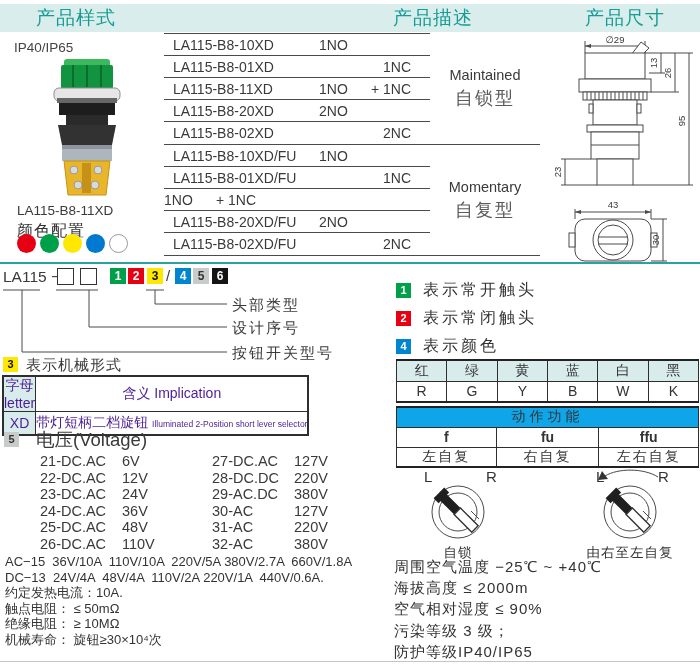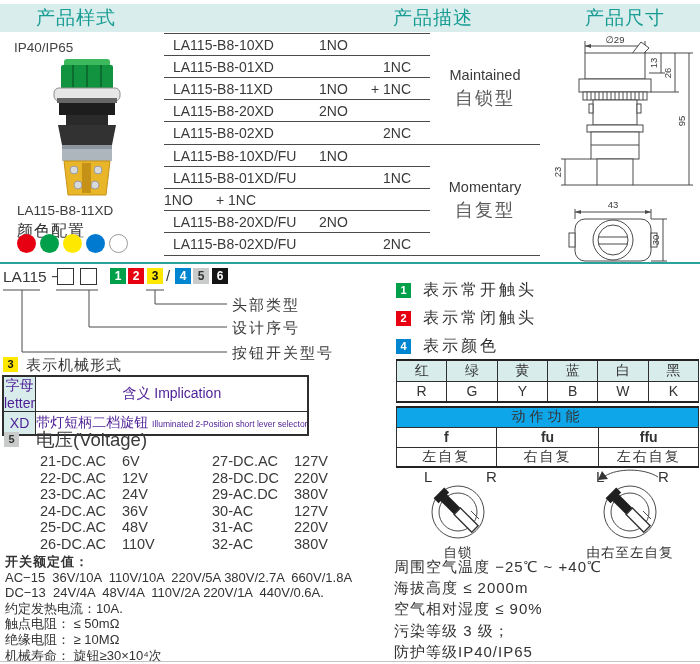--- a/index.html
+++ b/index.html
@@ -446,21 +446,20 @@
       <rect x="48.5" y="17" width="15" height="7" fill="#1f1f1f"></rect>
       <rect x="51.5" y="22" width="9" height="21" fill="#1f1f1f"></rect>
       <rect x="51.5" y="43" width="9" height="25" fill="#fff" stroke="#333" stroke-width="1.4"></rect>
     </g>
     <line x1="66" y1="47" x2="74" y2="55" class="ln"></line>
     <line x1="69" y1="43" x2="77" y2="51" class="ln"></line>
   </svg>
   <div class="dialcap" style="left:560px;top:544px">由右至左自复</div>
 
   <div class="ratings">
-    <div class="rt">开关额定值：</div>
     <div class="pre">AC−15  36V/10A  110V/10A  220V/5A 380V/2.7A  660V/1.8A</div>
     <div class="pre">DC−13  24V/4A  48V/4A  110V/2A 220V/1A  440V/0.6A.</div>
     <div>约定发热电流：10A.</div>
     <div>触点电阻： ≤ 50mΩ</div>
     <div>绝缘电阻： ≥ 10MΩ</div>
     <div>机械寿命： 旋钮≥30×10⁴次</div>
   </div>
 
   <div class="env">
     <div>周围空气温度 −25℃ ~ +40℃</div>

